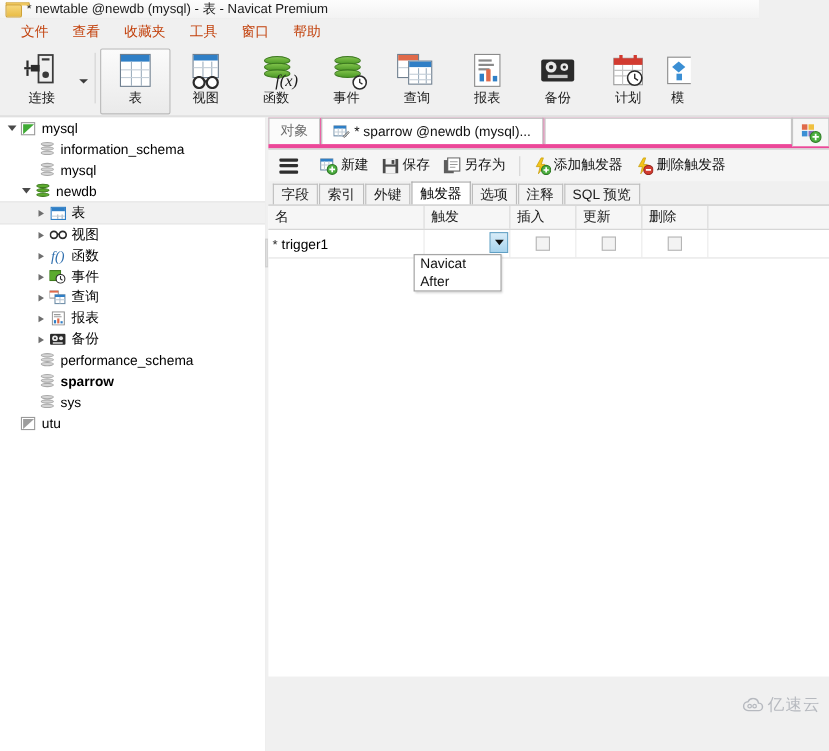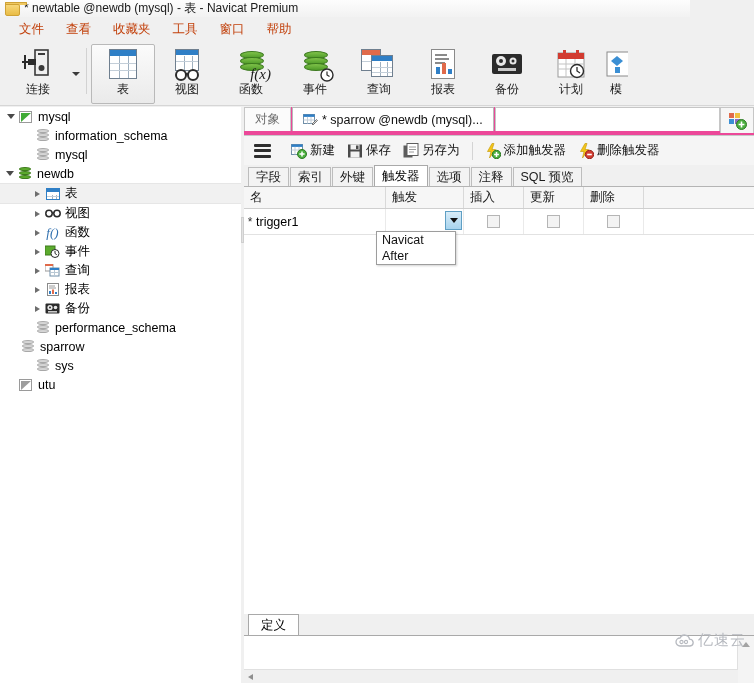--- a/index.html
+++ b/index.html
@@ -361,21 +361,21 @@
       <div class="tree-ico">
           <div class="cyl">
             <b style="top:0"></b>
             <b style="top:4px"></b>
             <b style="top:8px"></b>
           </div>
         </div>
       <span class="lbl-txt">mysql</span>
     </div>
 
-    <div class="tree-row" style="padding-left:3px;align-items:center;">
+    <div class="tree-row" style="padding-left:17px;align-items:center;">
       <div class="arrow open">
           <i></i>
         </div>
       <div class="tree-ico">
           <div class="cyl green">
             <b style="top:0"></b>
             <b style="top:4px"></b>
             <b style="top:8px"></b>
           </div>
         </div>
@@ -488,21 +488,21 @@
       <div class="tree-ico">
           <div class="cyl">
             <b style="top:0"></b>
             <b style="top:4px"></b>
             <b style="top:8px"></b>
           </div>
         </div>
       <span class="lbl-txt">performance_schema</span>
     </div>
 
-    <div class="tree-row" style="padding-left:6px;">
+    <div class="tree-row" style="padding-left:21px;font-weight:bold;">
       <div class="arrow"></div>
       <div class="tree-ico">
           <div class="cyl">
             <b style="top:0"></b>
             <b style="top:4px"></b>
             <b style="top:8px"></b>
           </div>
         </div>
       <span class="lbl-txt">sparrow</span>
     </div>
@@ -685,40 +685,20 @@
         </div>
       </div>
 
       <div class="ddlist">
         <div class="ddopt">Navicat</div>
         <div class="ddopt">After</div>
       </div>
 
     </div>
 
-    <div class="defpane">
-      <div class="deftabs">
-        <div class="dtab">
-          <span>定义</span>
-        </div>
-      </div>
-      <div class="defbody">
-        <span></span>
-        <div class="vscroll">
-          <div class="arw">
-              <i></i>
-            </div>
-        </div>
-        <div class="hscroll">
-          <div class="arw">
-              <i></i>
-            </div>
-        </div>
-      </div>
-    </div>
 
   </div>
 
   <div class="watermark">
     <svg width="20" height="14" viewBox="0 0 20 14">
       <path d="M5 12 a4 4 0 0 1 0-8 a5 5 0 0 1 9.5 1.2 A3.4 3.4 0 0 1 15 12 Z" fill="none" stroke="#b6b9bf" stroke-width="1.3"></path>
       <circle cx="6.5" cy="8" r="1.6" fill="none" stroke="#b6b9bf" stroke-width="1.1"></circle>
       <circle cx="11" cy="8" r="1.6" fill="none" stroke="#b6b9bf" stroke-width="1.1"></circle>
     </svg>
     <span>亿速云</span>

